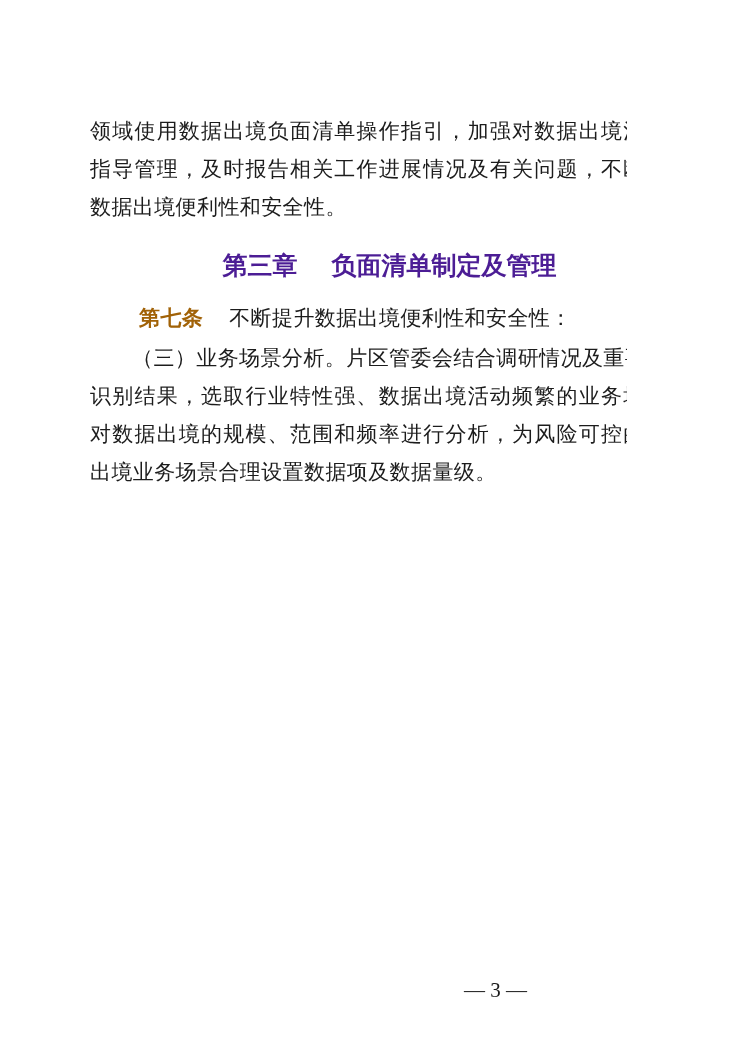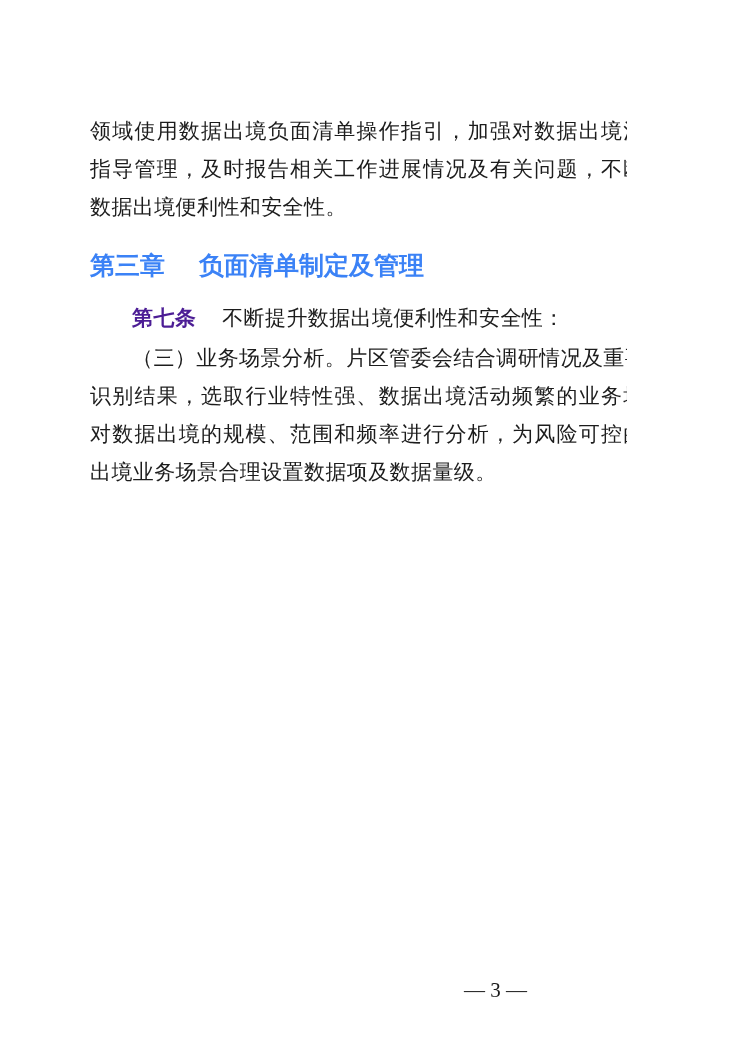--- a/index.html
+++ b/index.html
@@ -29,35 +29,36 @@
     letter-spacing: 0.4px;
     text-align: justify;
     text-justify: inter-character;
     color: #1c1c1c;
   }
   .indent {
     text-indent: 2em;
   }
   .chapter-heading {
     margin: 20px 0 15px 0;
-    text-align: left;
+    text-align: center;
     font-family: "Liberation Sans", "DejaVu Sans", sans-serif;
     font-weight: bold;
     font-size: 25px;
     line-height: 38px;
-    color: #3b82f6;
+    color: #4c1d95;
   }
   .hgap {
     display: inline-block;
     width: 34px;
   }
   .article-label {
     font-family: Liberation Mono, monospace;
     font-weight: bold;
-    color: #4c1d95;
+    color: #a16207;
+    margin-left: 7px;
   }
   .lgap {
     display: inline-block;
     width: 26px;
   }
   .footer-pagenum {
     position: absolute;
     top: 976px;
     right: 100px;
     font-family: "Liberation Serif", "DejaVu Serif", serif;

